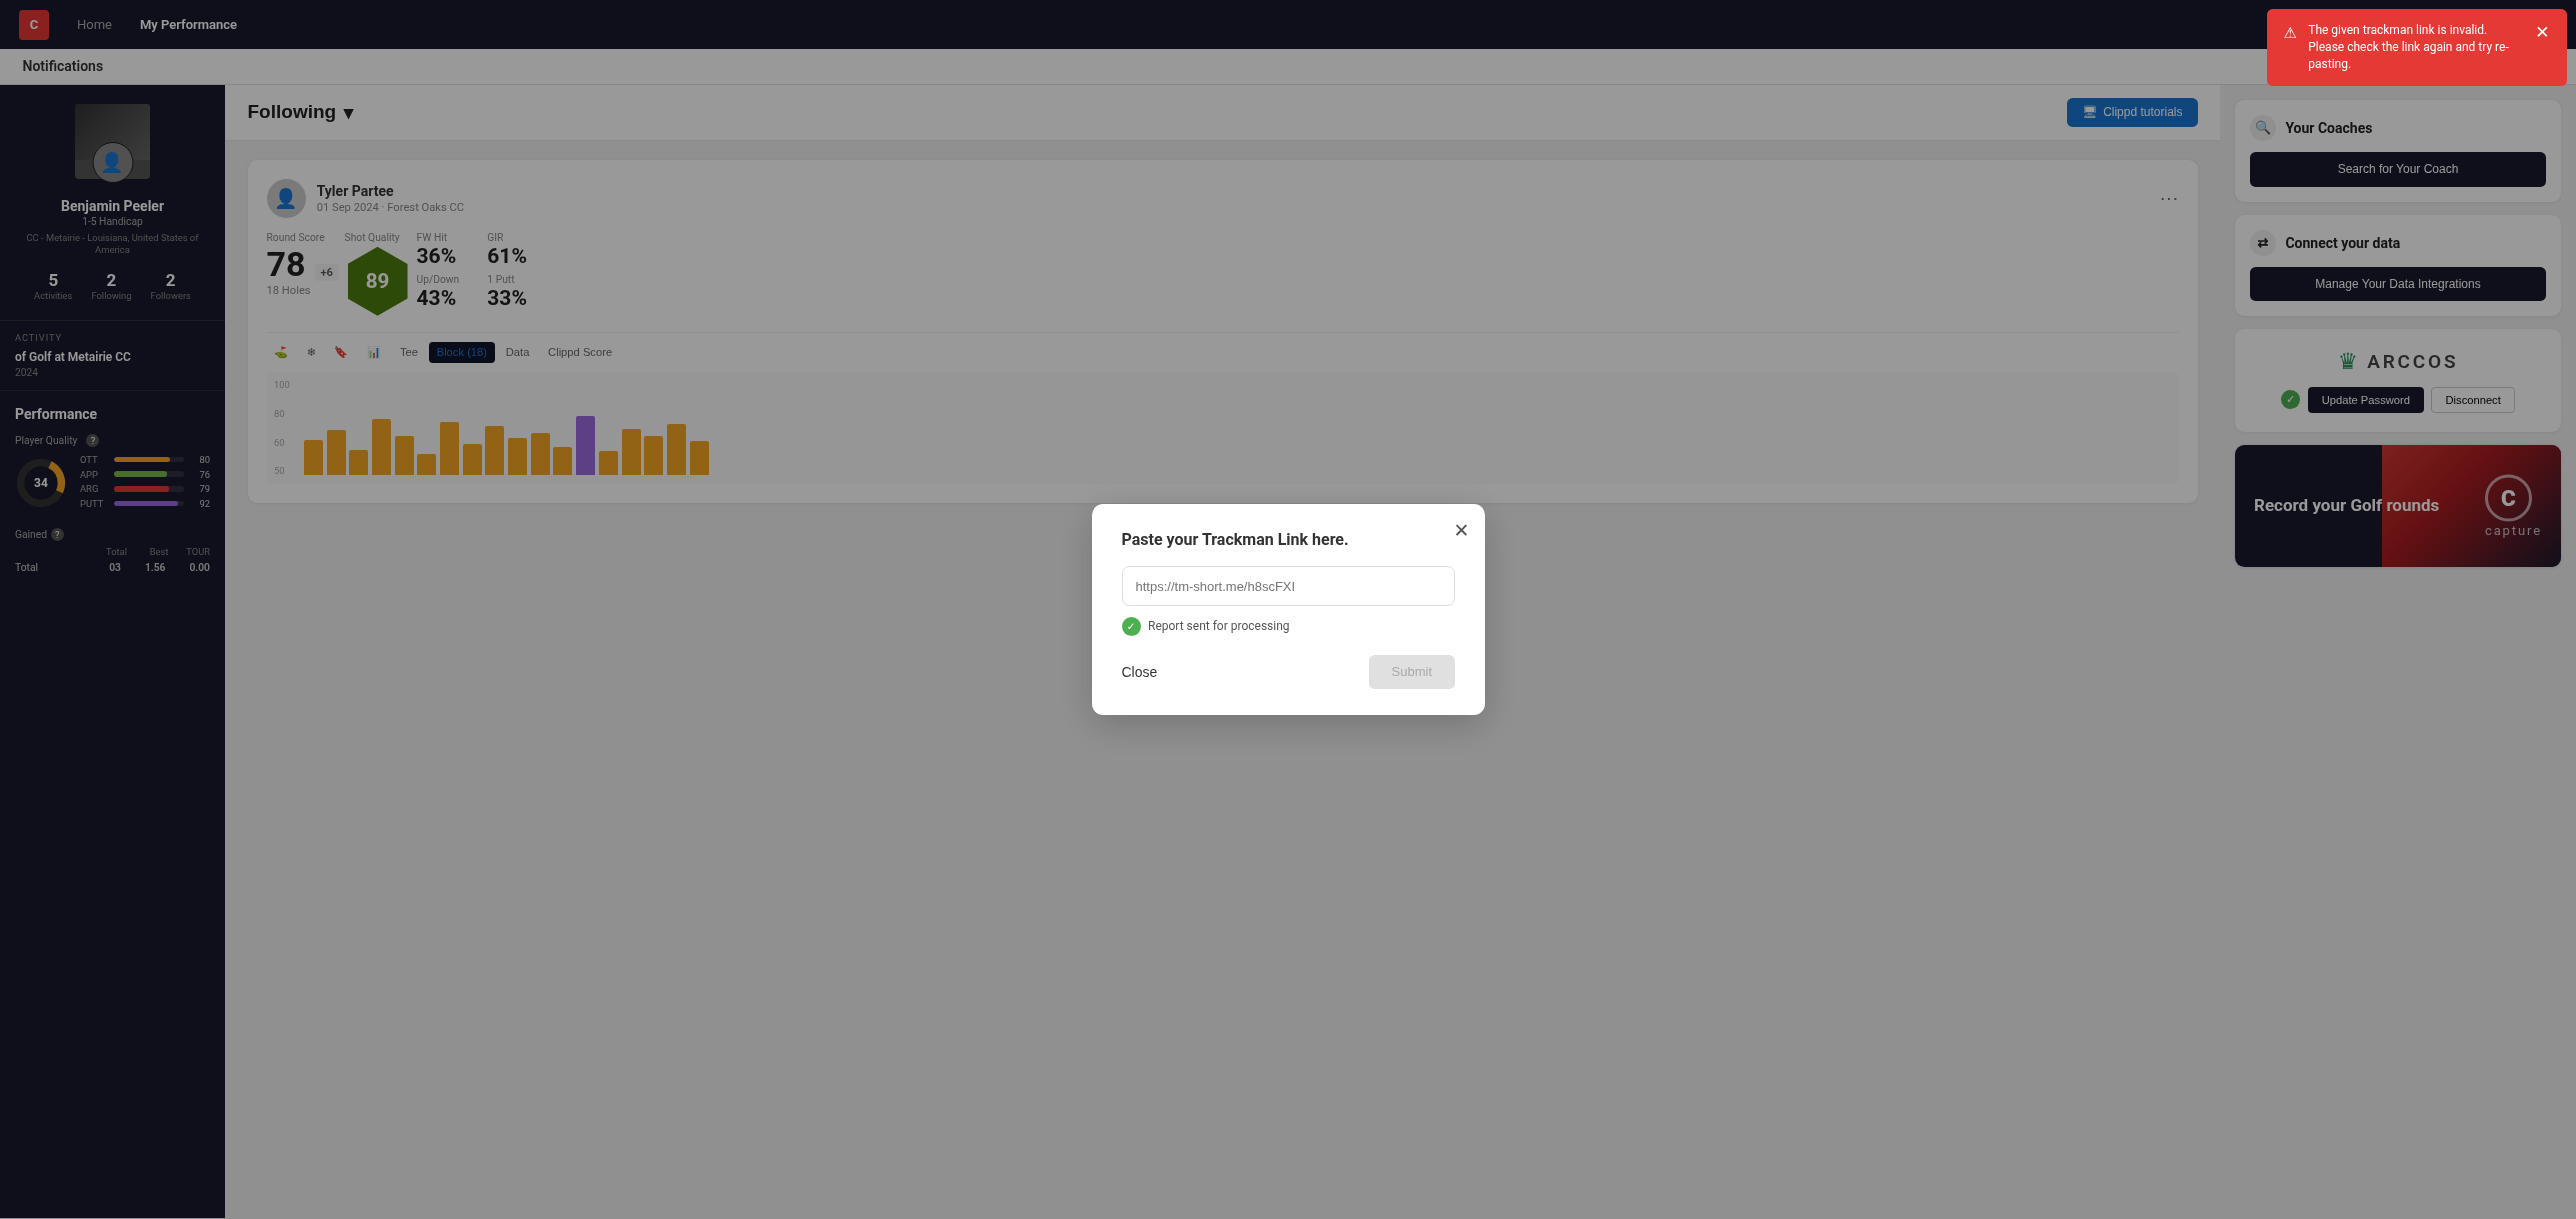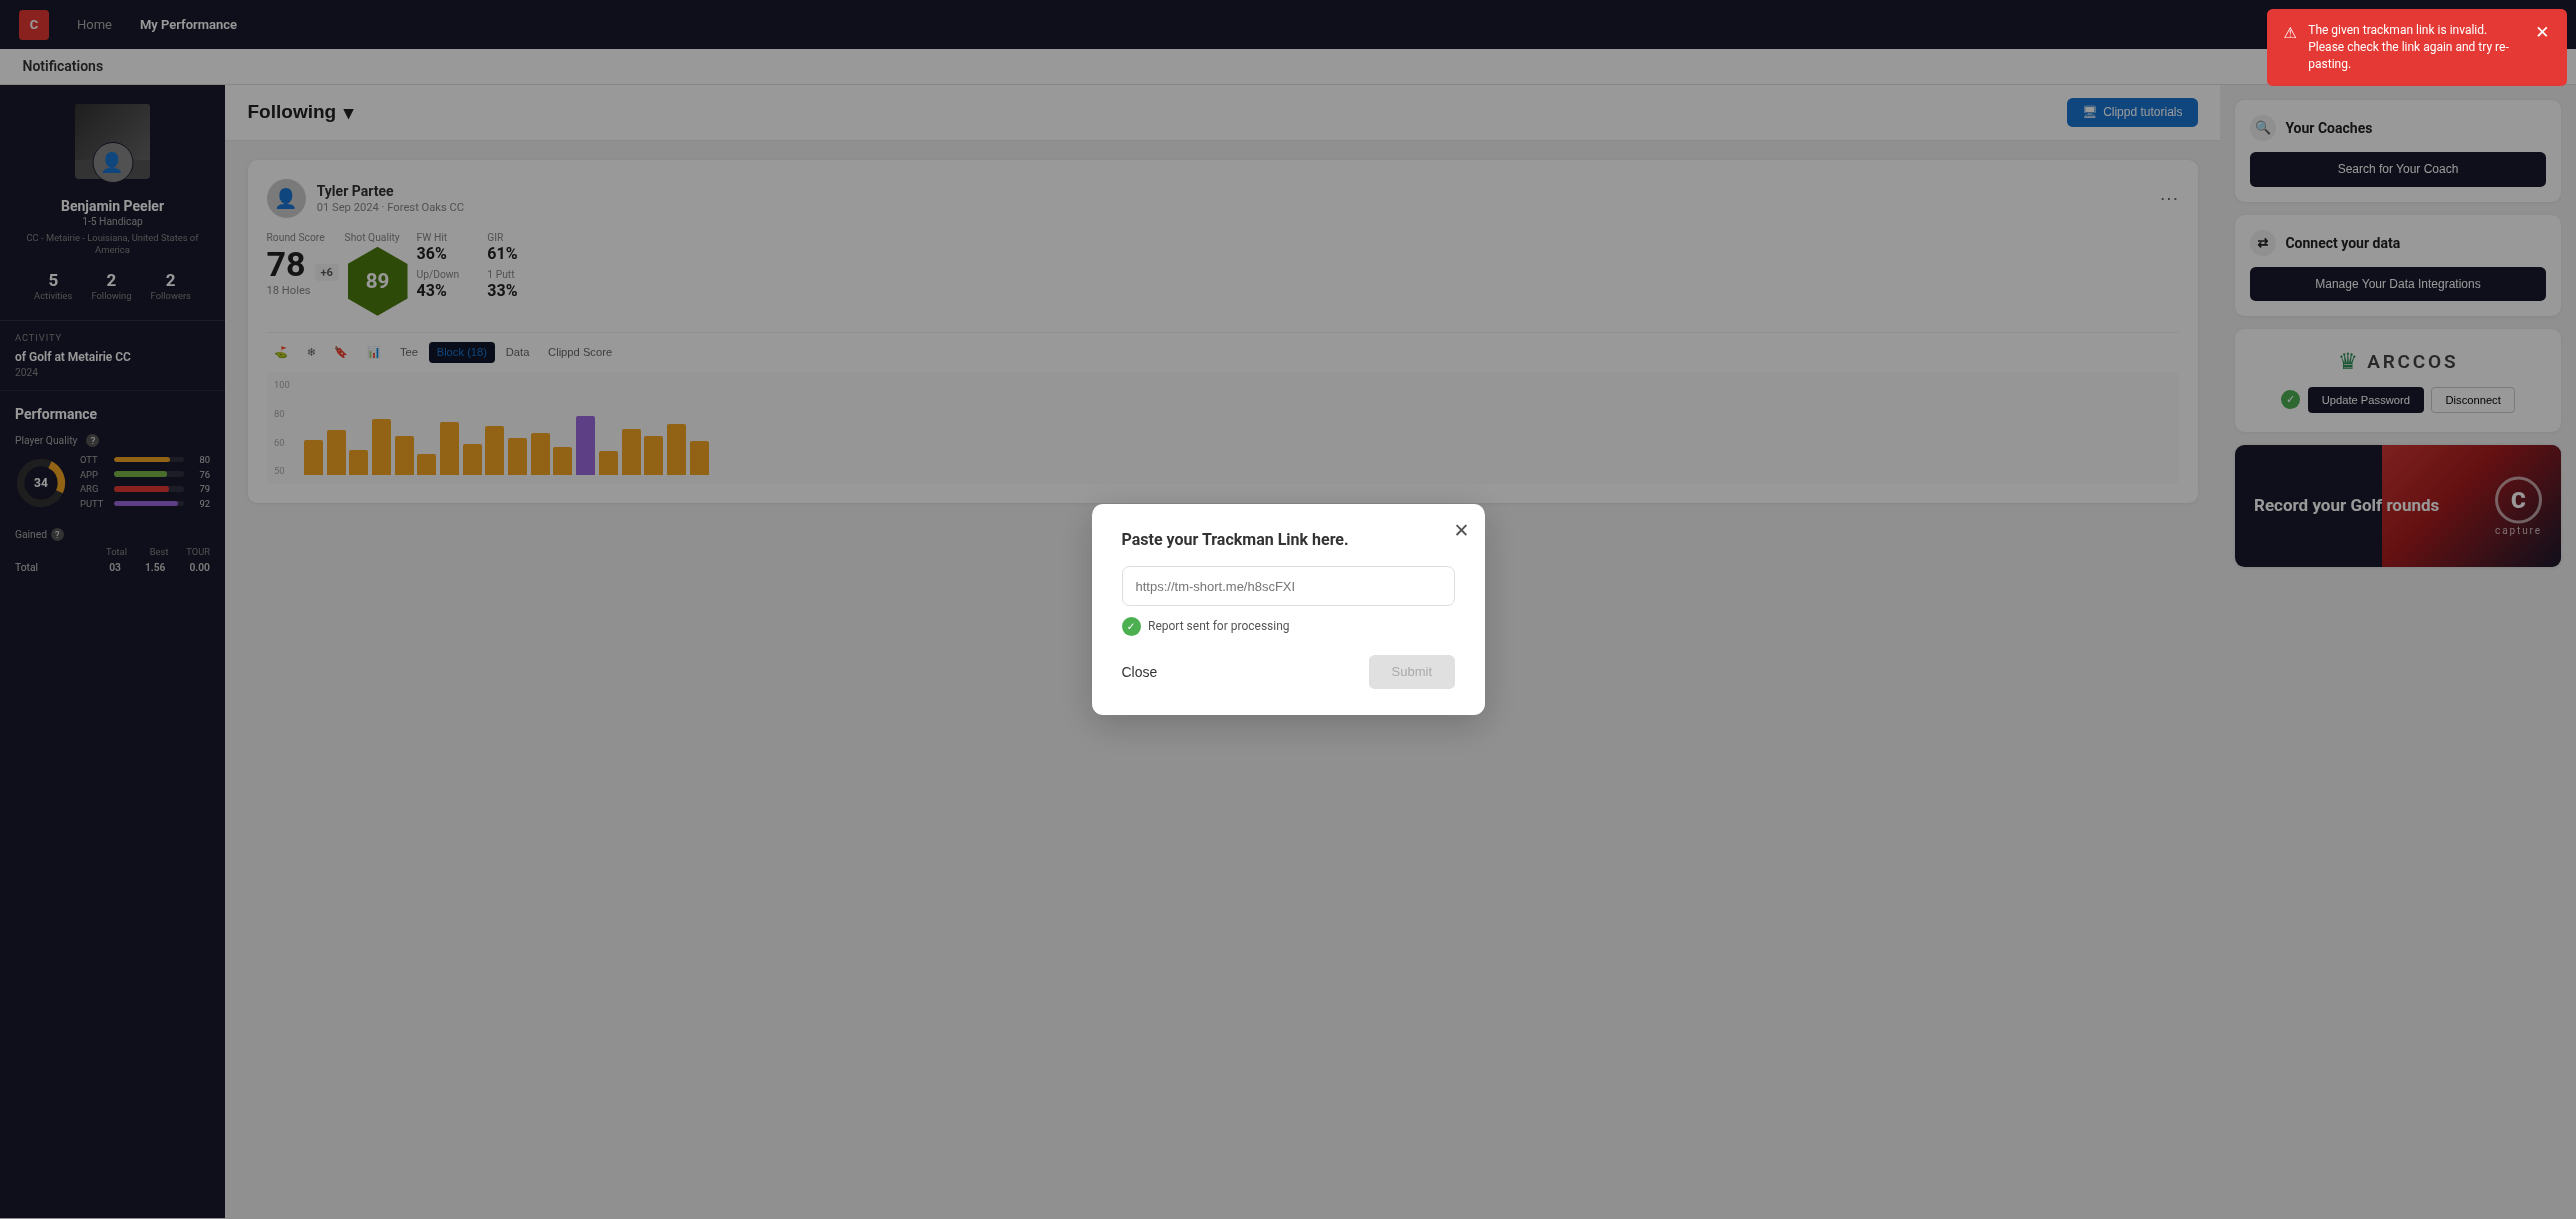--- a/index.html
+++ b/index.html
@@ -439,21 +439,21 @@
       display: grid;
       grid-template-columns: 1fr 1fr;
       gap: 5.6px 28px;
       align-items: start;
     }
     .round-pct-item {
       display: flex;
       flex-direction: column;
     }
     .round-pct-label { font-size: 10.3px; color: #888; }
-    .round-pct-val { font-size: 16px; font-weight: 700; color: #222; }
+    .round-pct-val { font-size: 21px; font-weight: 700; color: #222; }
 
     
     .card-tabs {
       display: flex;
       gap: 3.7px;
       margin-top: 13px;
       border-top: 0.9px solid #f0f0f0;
       padding-top: 9.4px;
     }
     .card-tab {
@@ -641,21 +641,21 @@
     .clippd-c {
       width: 47px; height: 47px;
       border: 3.7px solid rgba(255,255,255,0.6);
       border-radius: 50%;
       display: flex; align-items: center; justify-content: center;
       font-size: 22.5px;
       font-weight: 900;
       color: white;
     }
     .clippd-capture-text {
-      font-size: 10px;
+      font-size: 13px;
       color: rgba(255,255,255,0.7);
       letter-spacing: 1.9px;
       margin-top: 1px;
     }
 
     
     .modal-overlay {
       position: fixed;
       top: 0; left: 0; right: 0; bottom: 0;
       background: rgba(0,0,0,0.4);

